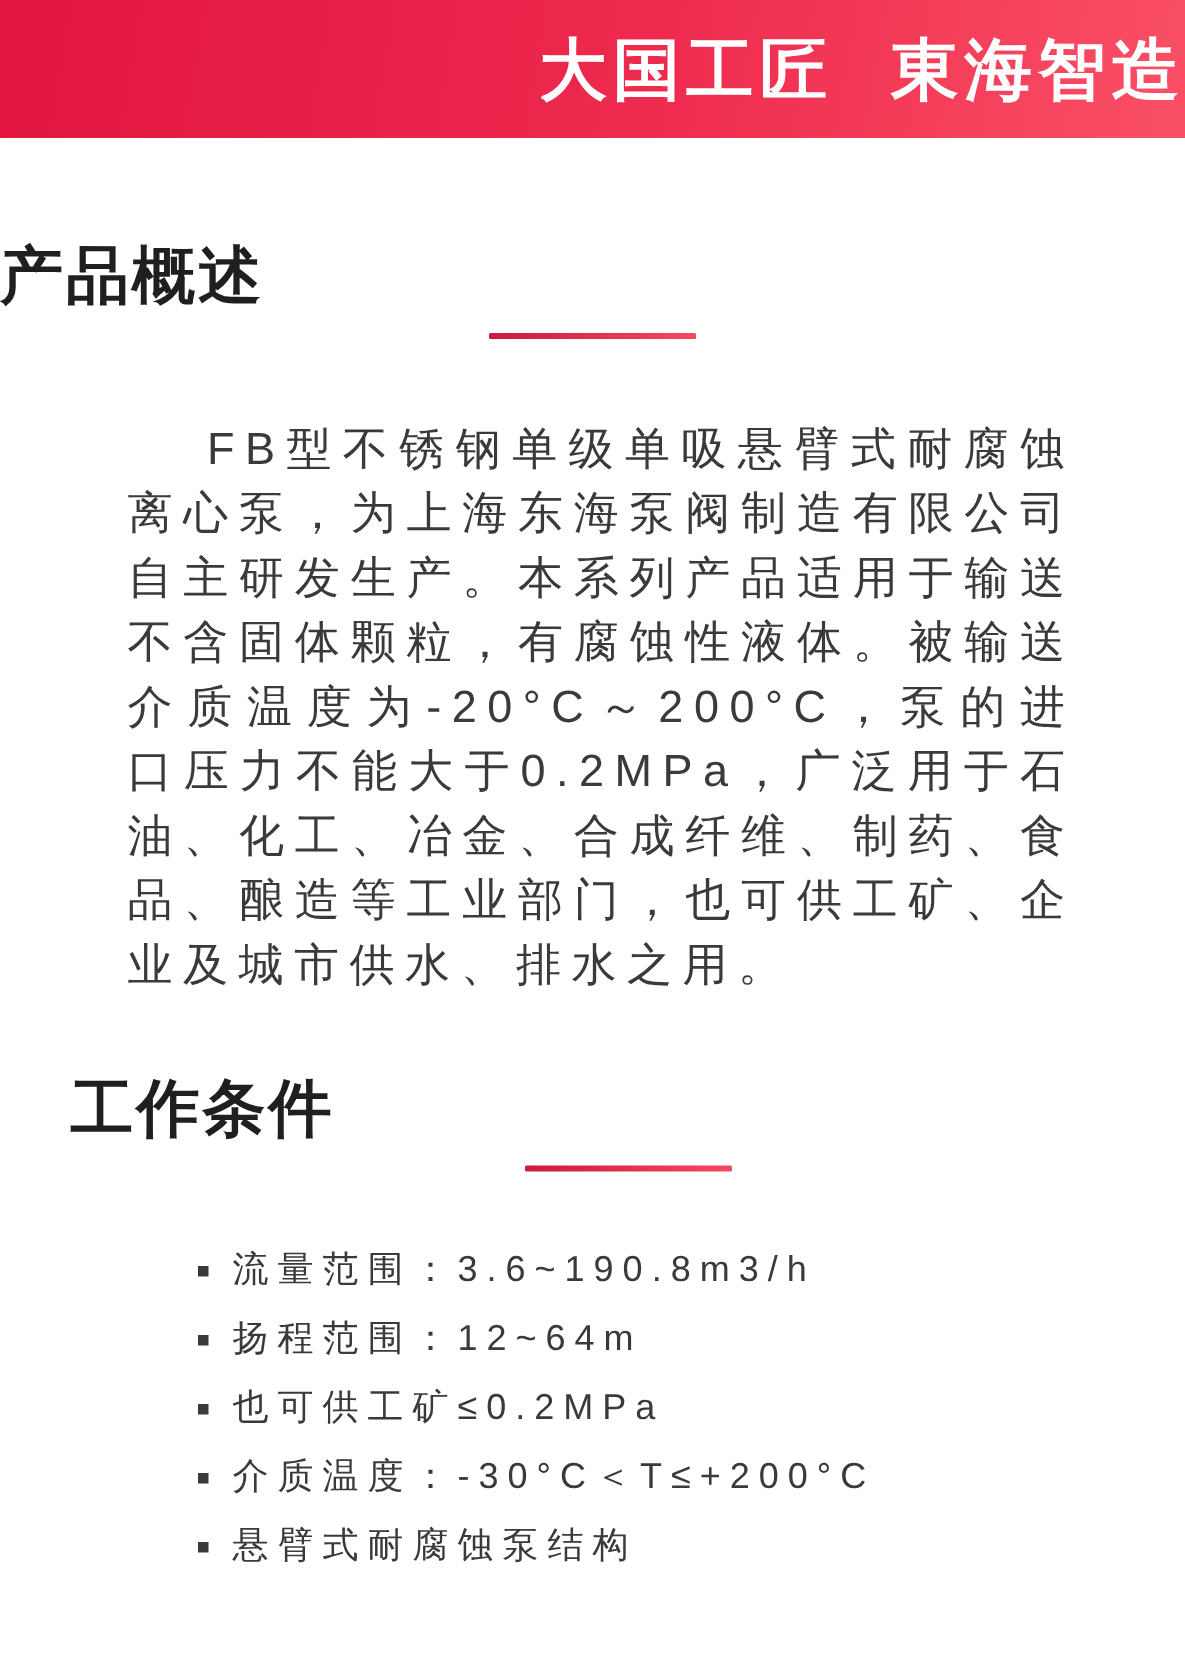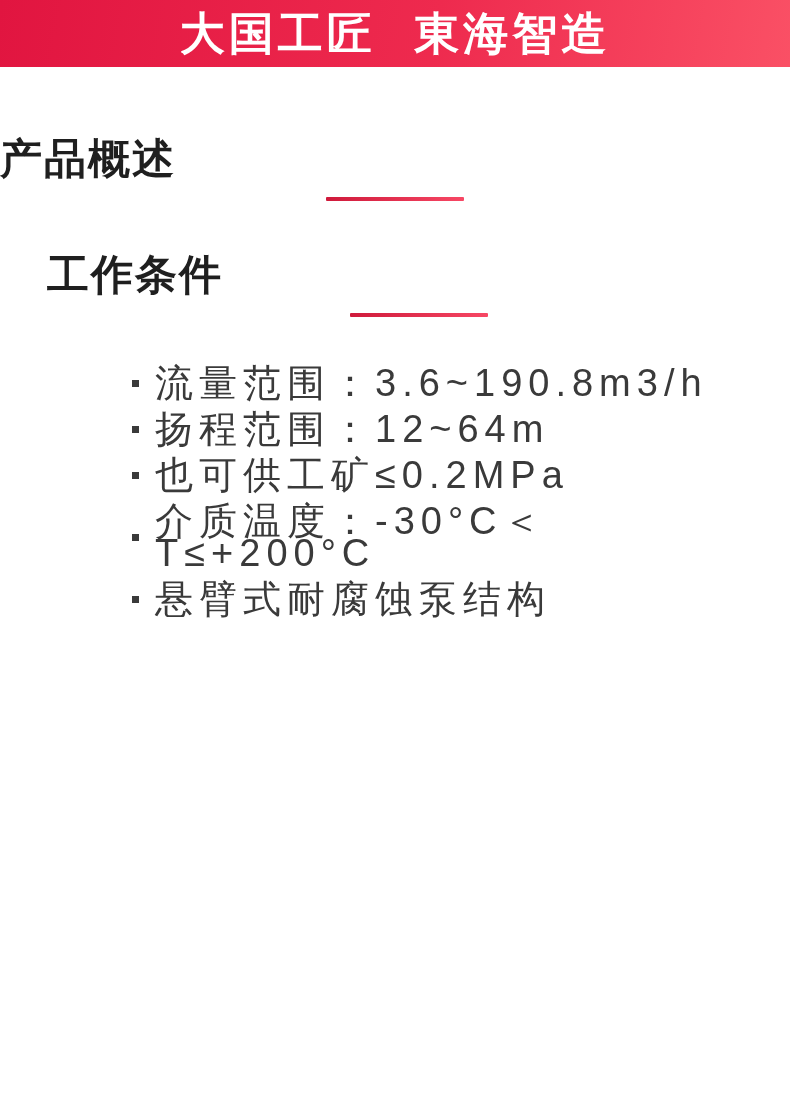--- a/index.html
+++ b/index.html
@@ -8,25 +8,25 @@
     background: #ffffff;
   }
   body {
     width: 790px;
     height: 1114px;
     overflow: hidden;
     font-family: "Liberation Sans", sans-serif;
     -webkit-font-smoothing: antialiased;
   }
   .banner {
-    height: 67px;
+    height: 92px;
     background: linear-gradient(100deg, #e11540 0%, #ee2a4e 55%, #fa5065 100%);
     display: flex;
     align-items: center;
-    justify-content: center;
+    justify-content: flex-end;
   }
   .banner-title {
     margin: 0;
     color: #ffffff;
     font-size: 45px;
     font-weight: 900;
     letter-spacing: 4px;
     word-spacing: 22px;
     line-height: 1;
   }
@@ -59,21 +59,21 @@
     text-indent: 53px;
   }
   .bullet-list {
     list-style: none;
     margin: 50px 0 0 0;
     padding: 0 50px 0 85px;
   }
   .bullet-list li {
     display: flex;
     align-items: center;
-    font-size: 38px;
+    font-size: 24px;
     line-height: 32px;
     letter-spacing: 6px;
     color: #3a3a3a;
     margin-bottom: 14px;
   }
   .dot {
     flex: none;
     width: 7px;
     height: 7px;
     background: #3a3a3a;
@@ -85,20 +85,21 @@
 
 <div class="page">
 
   <header class="banner">
     <h1 class="banner-title">大国工匠 東海智造</h1>
   </header>
 
   <section class="section-overview">
     <h2 class="section-title">产品概述</h2>
     <div class="title-underline"></div>
+    <p class="paragraph">FB型不锈钢单级单吸悬臂式耐腐蚀离心泵，为上海东海泵阀制造有限公司自主研发生产。本系列产品适用于输送不含固体颗粒，有腐蚀性液体。被输送介质温度为-20°C～200°C，泵的进口压力不能大于0.2MPa，广泛用于石油、化工、冶金、合成纤维、制药、食品、酿造等工业部门，也可供工矿、企业及城市供水、排水之用。</p>
   </section>
 
   <section class="section-conditions">
     <h2 class="section-title">工作条件</h2>
     <div class="title-underline"></div>
 
     <ul class="bullet-list">
       <li>
         <span class="dot"></span>
         <span>流量范围：3.6~190.8m3/h</span>

